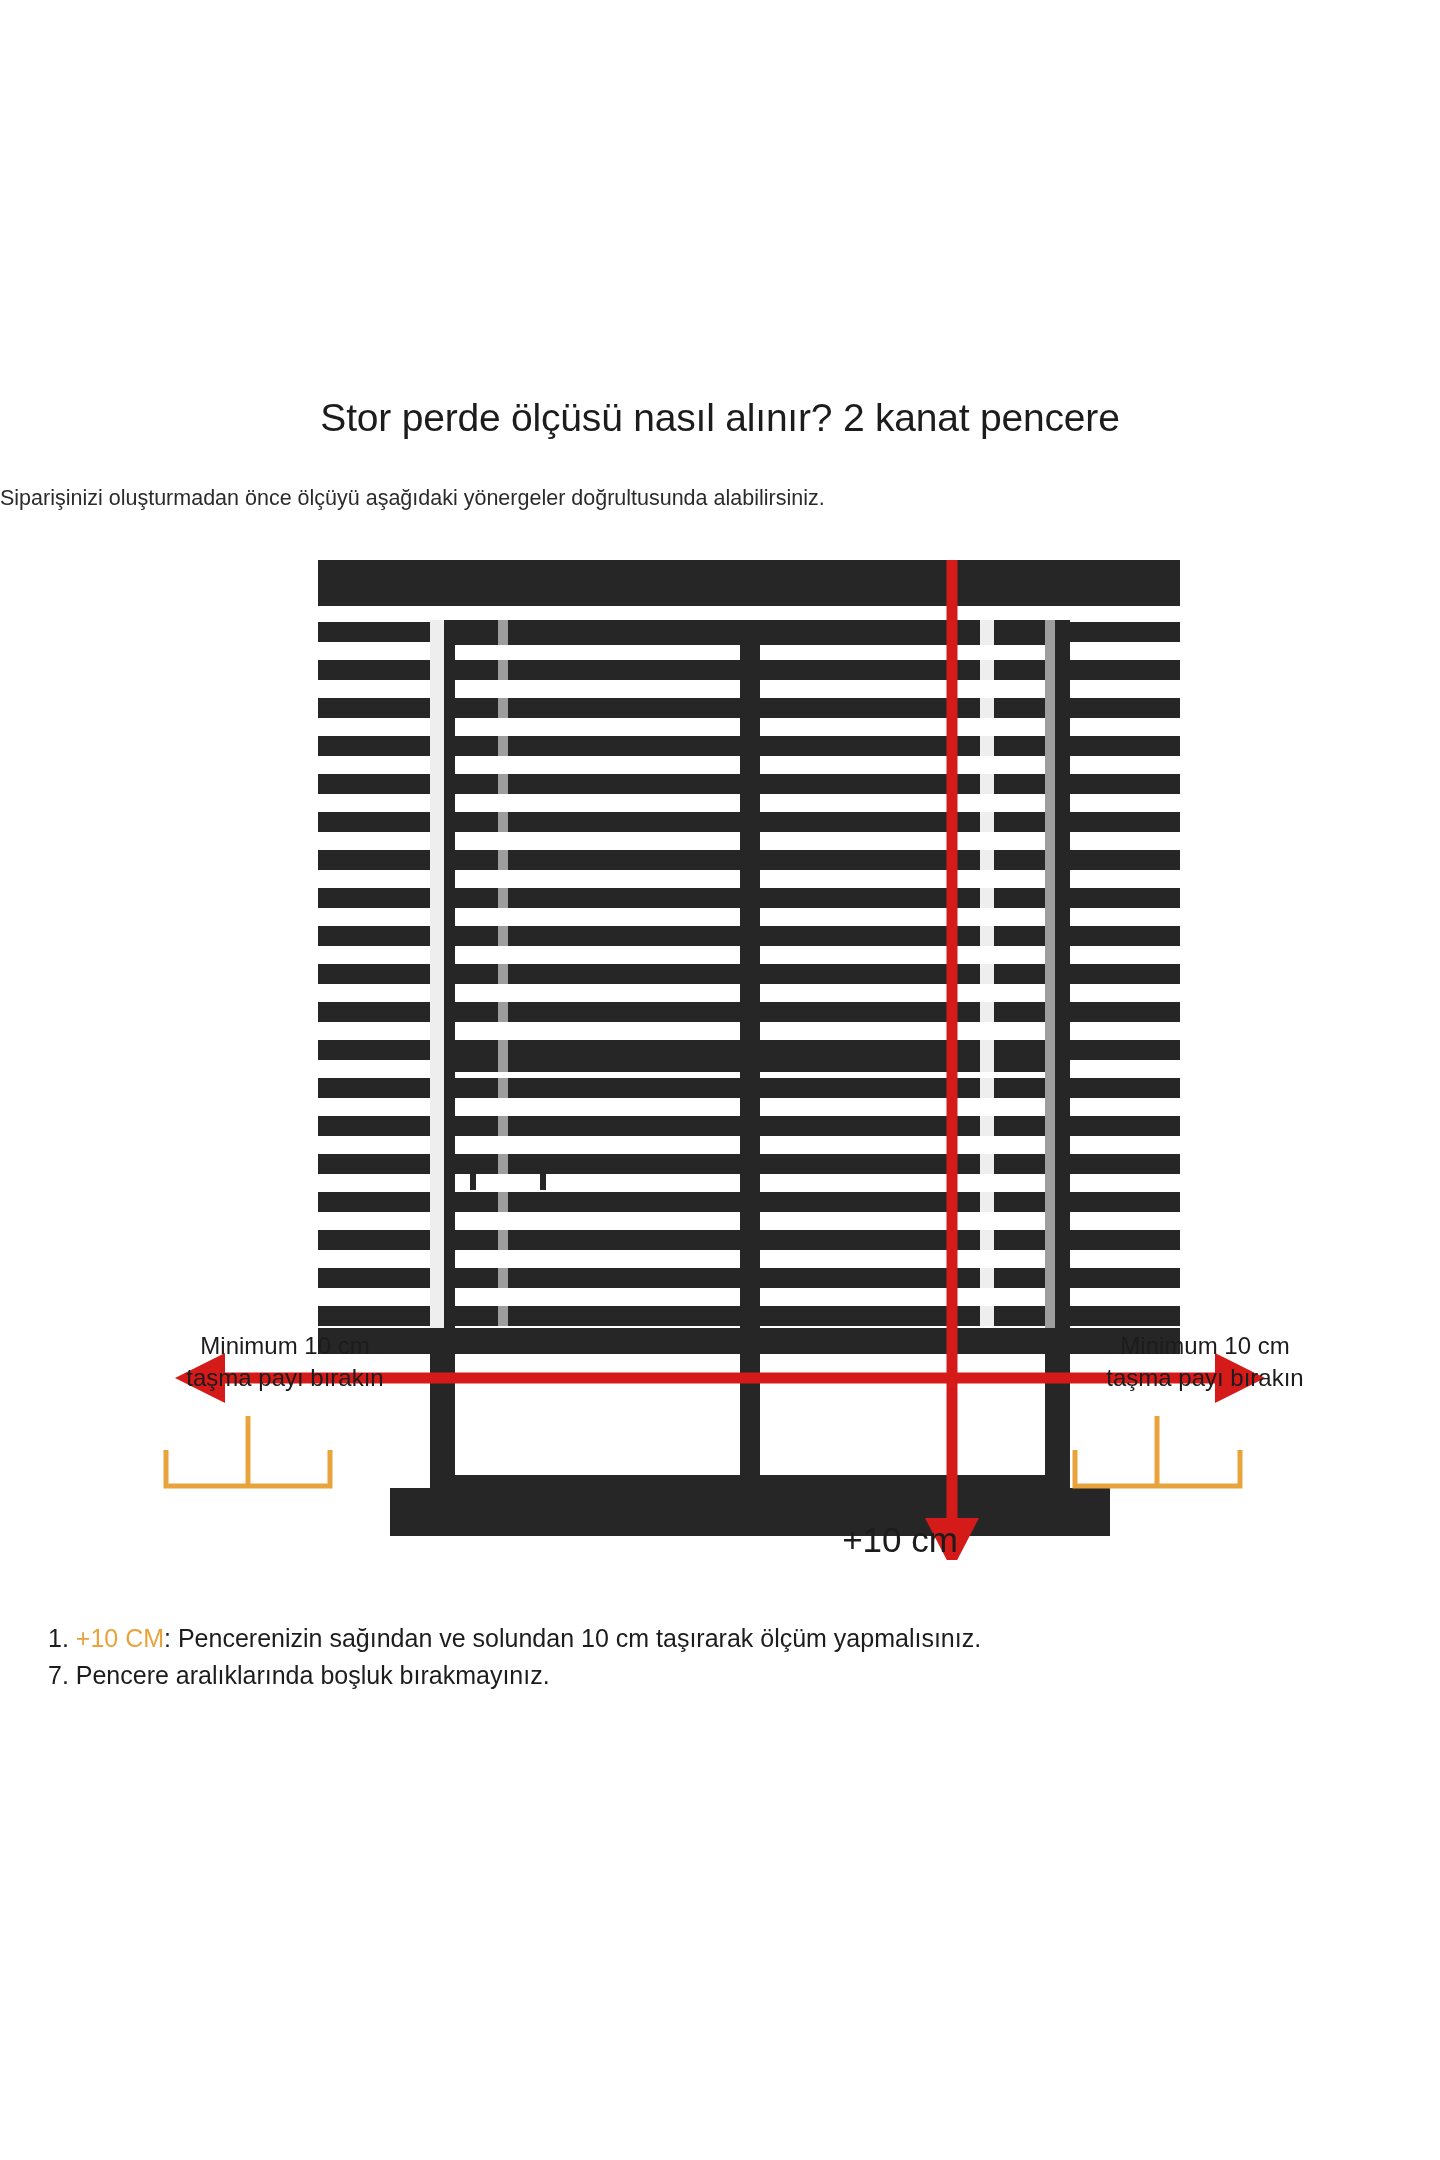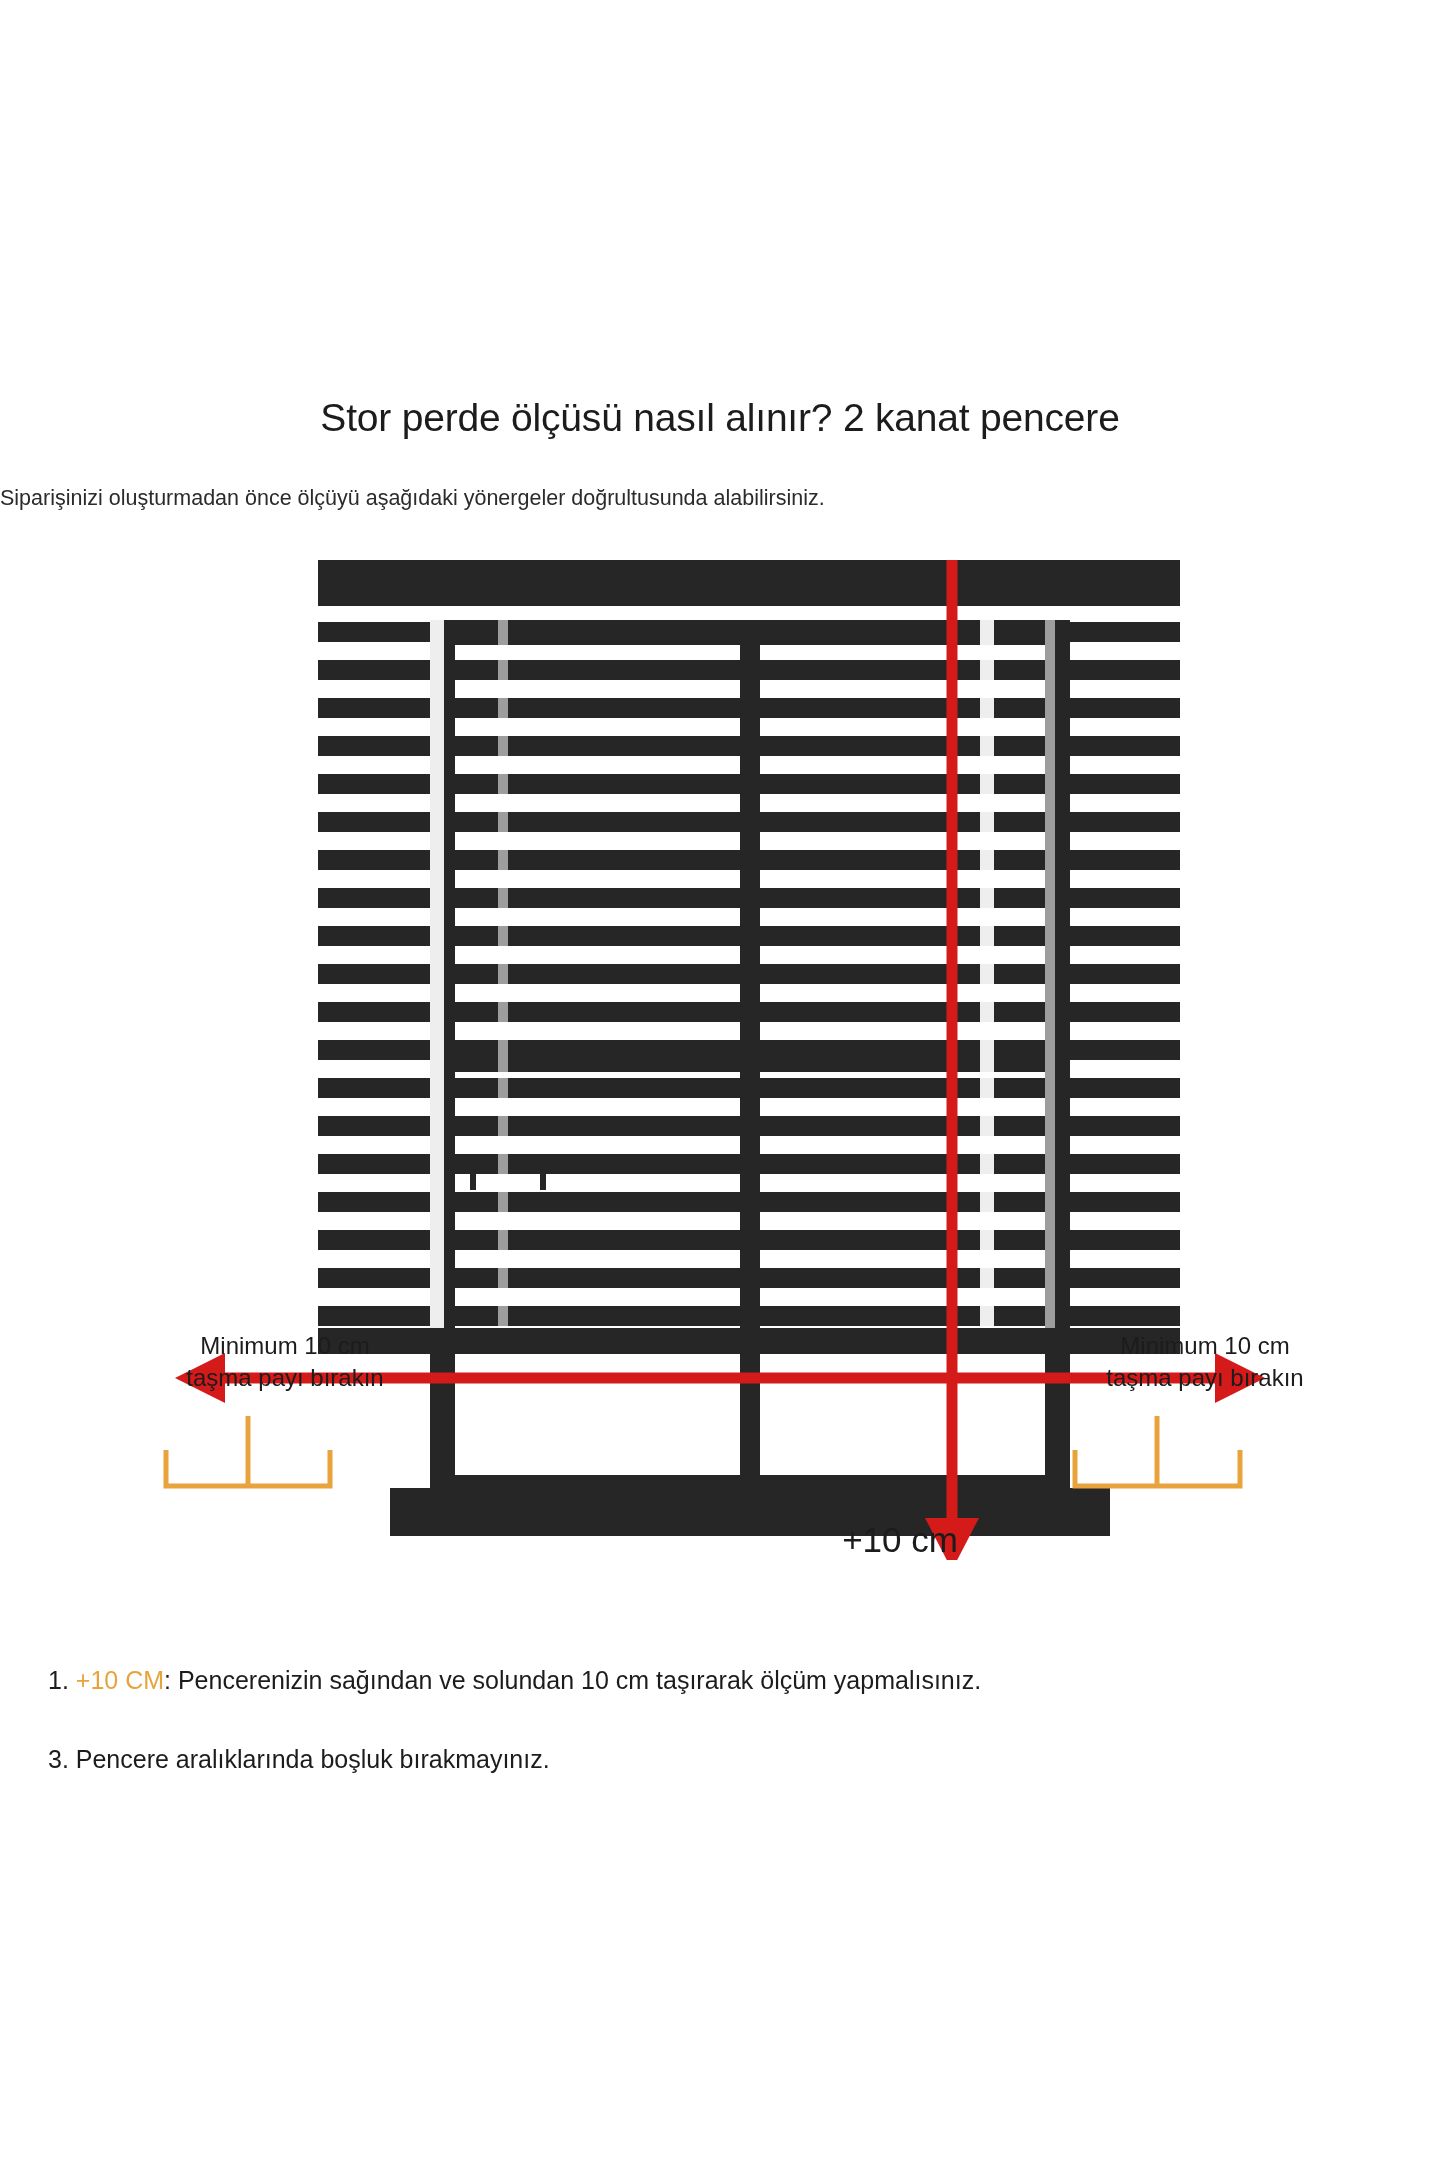--- a/index.html
+++ b/index.html
@@ -94,21 +94,21 @@
     left: 48px;
     top: 1620px;
     width: 1360px;
     font-size: 25px;
     line-height: 1.48;
     color: #1c1c1c;
   }
   .notes .hl {
     color: #e8a33d;
   }
-  .note-line { white-space: nowrap; margin-top: 42px; }
+  .note-line { white-space: nowrap; }
 </style>
 </head>
 <body>
 
 <div id="page">
 
   <div class="title">Stor perde ölçüsü nasıl alınır? 2 kanat pencere</div>
   <div class="subtitle">Siparişinizi oluşturmadan önce ölçüyü aşağıdaki yönergeler doğrultusunda alabilirsiniz.</div>
 
   <div class="diagram">
@@ -196,16 +196,16 @@
     <div>taşma payı bırakın</div>
   </div>
 
   <div class="label-bottom">+10 cm</div>
 
   <div class="notes">
     <div class="note-line">
       <span>1.</span>
       <span class="hl">+10 CM</span><span>: Pencerenizin sağından ve solundan 10 cm taşırarak ölçüm yapmalısınız.</span>
     </div>
-    <div class="note-line">3. Pencere aralıklarında boşluk bırakmayınız.</div>
+    <div class="note-line">7. Pencere aralıklarında boşluk bırakmayınız.</div>
   </div>
 
 </div>
 
 </body></html>

